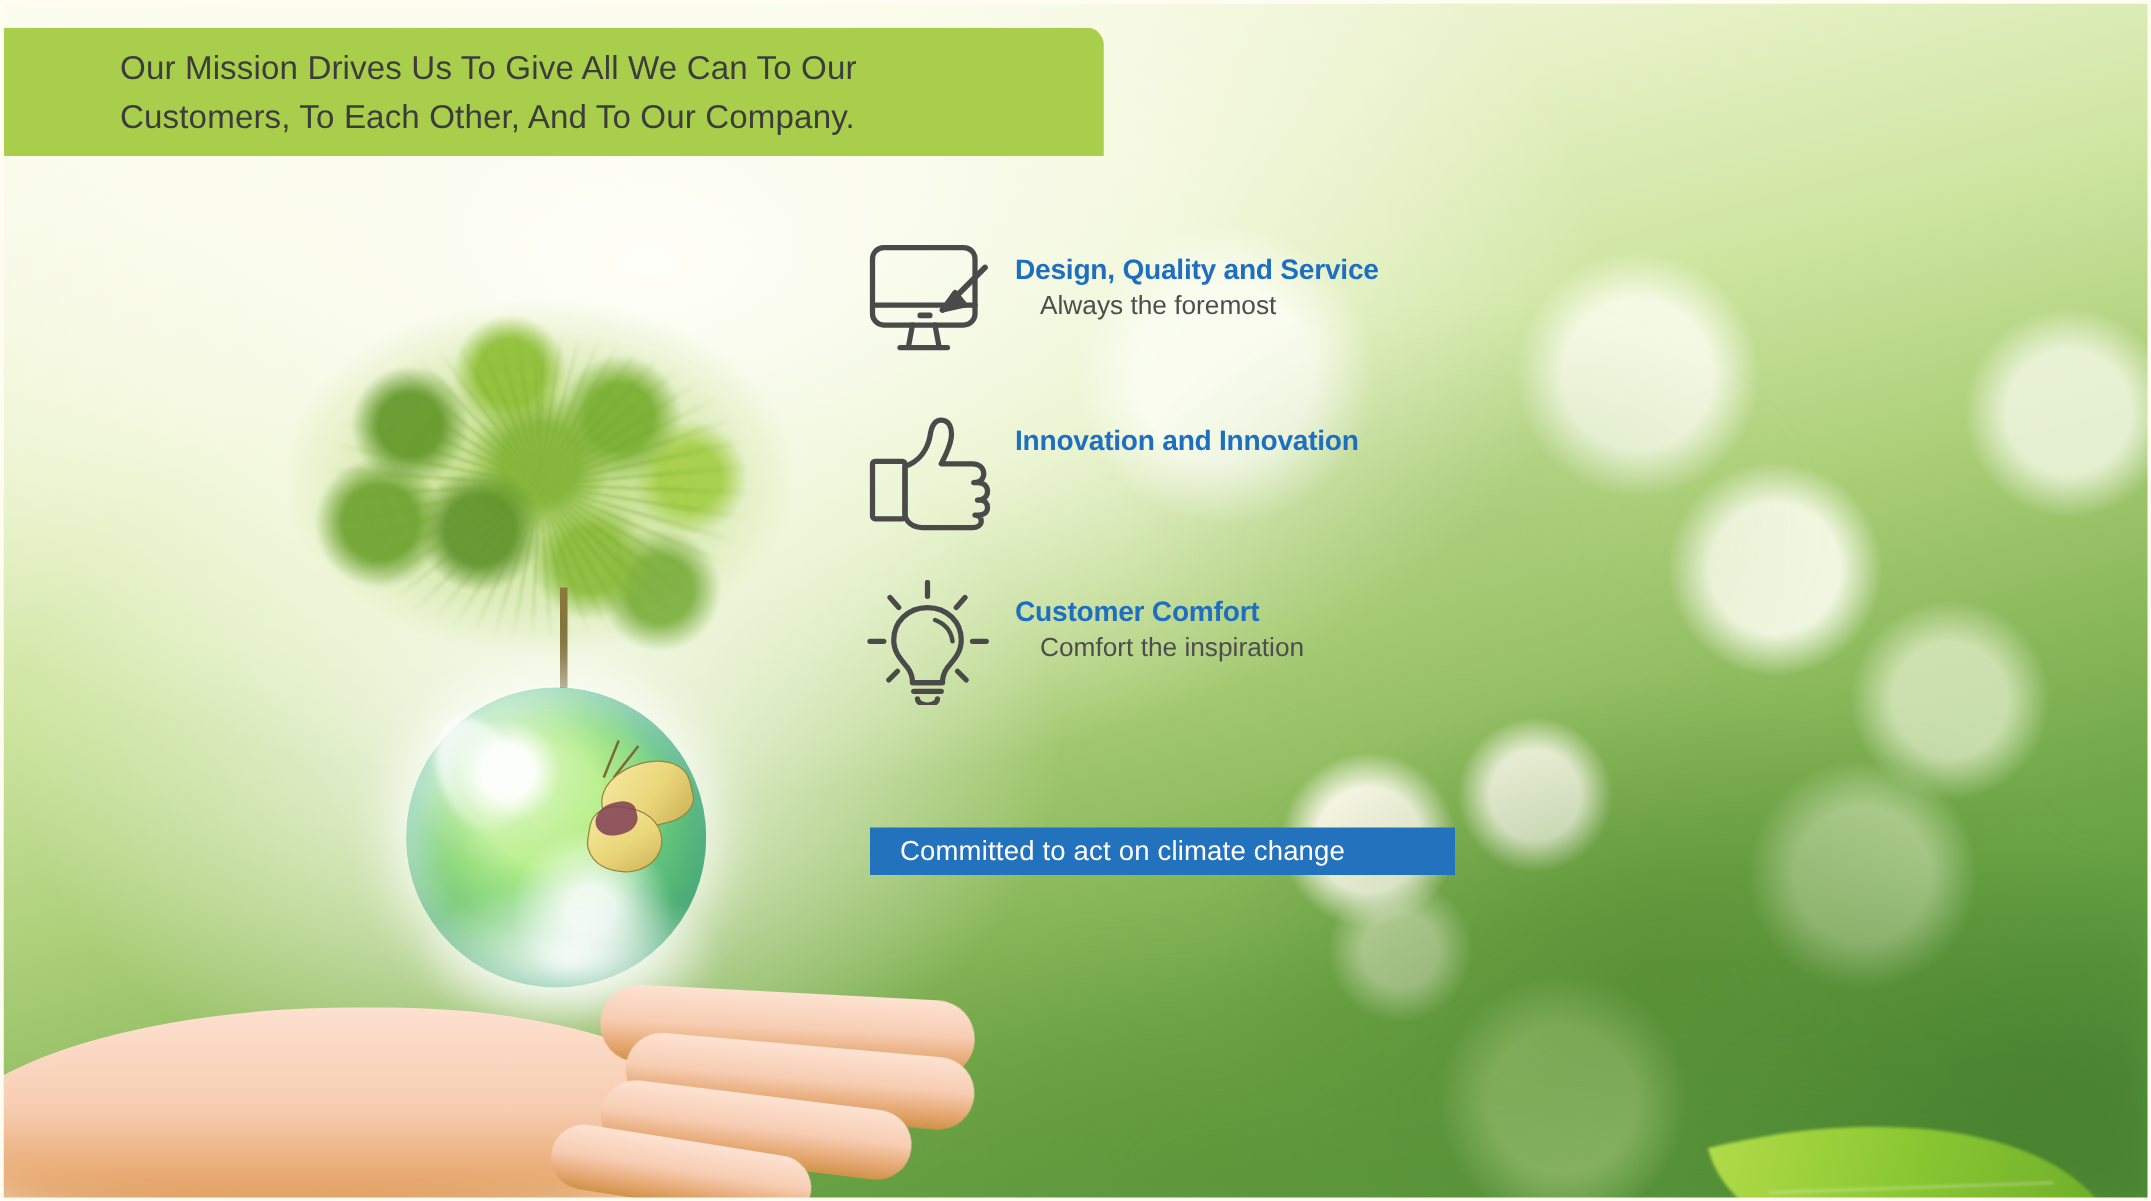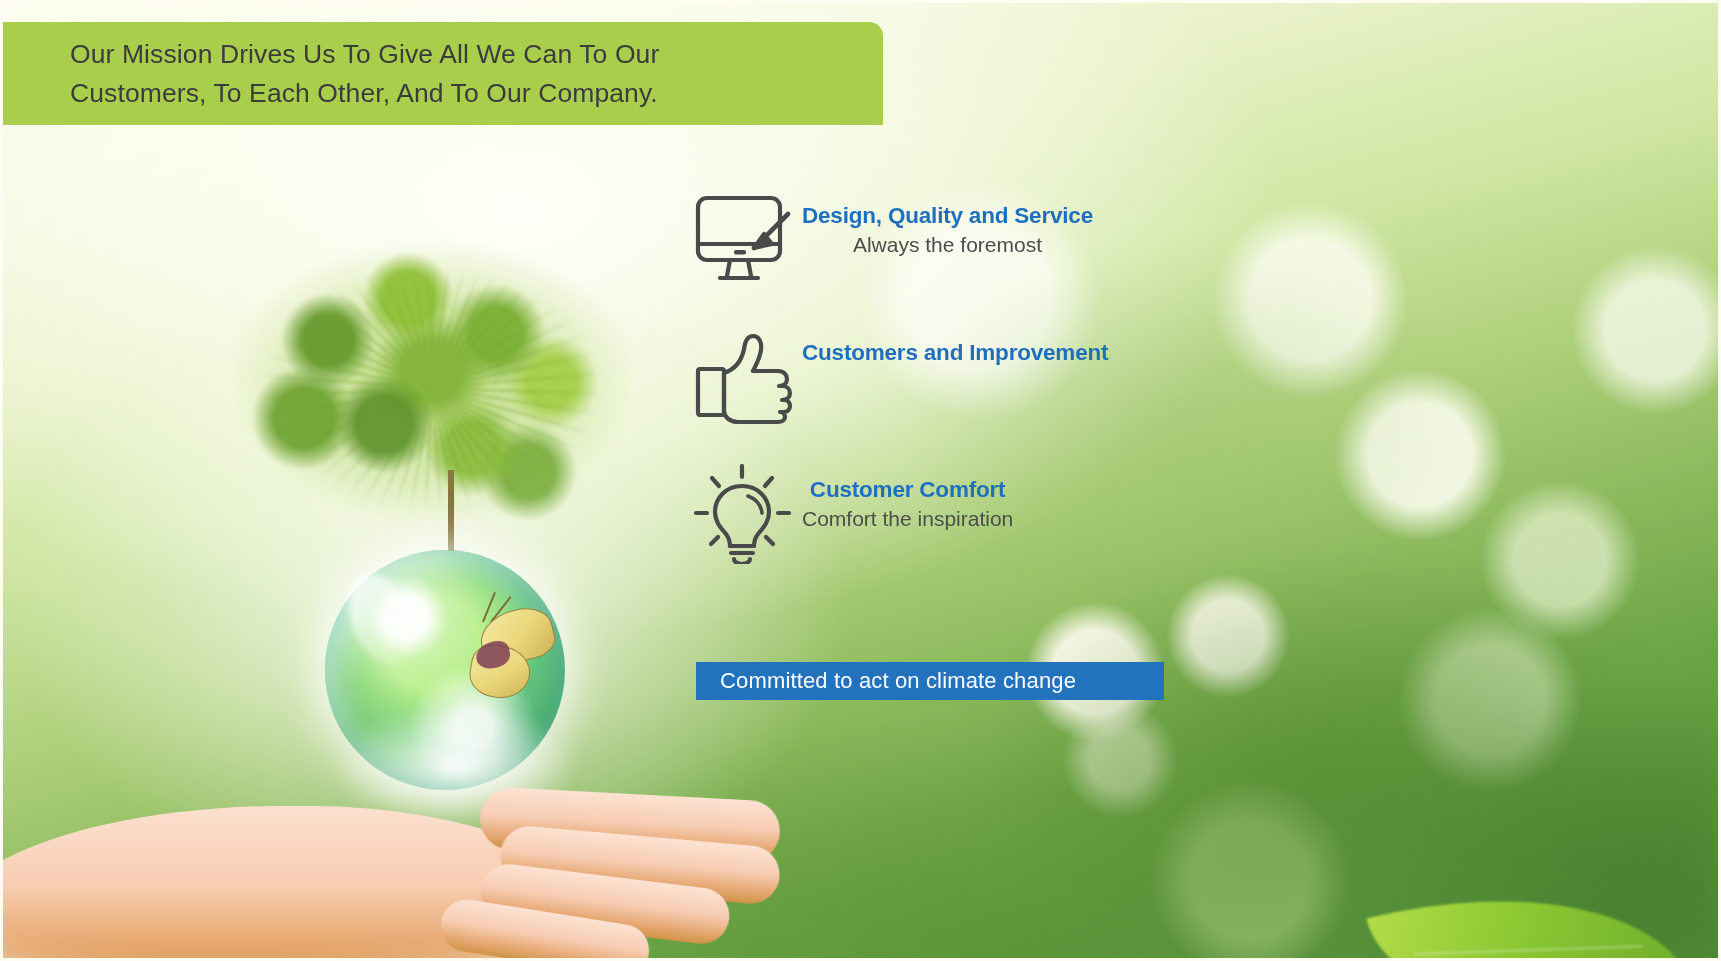--- a/index.html
+++ b/index.html
@@ -171,39 +171,39 @@
   
   .banner {
     position:absolute; left:3px; top:22px;
     width:880px; height:103px;
     background:#a9ce4c;
     clip-path: polygon(0 0, 885px 0, 958px 103px, 0 103px);
     border-radius:0 14px 0 0;
     display:flex; align-items:center;
   }
   .banner-text {
-    padding-left:67px; padding-right:120px;
+    padding-left:93px; padding-right:120px;
     color:#3c3c3c;
     font-size:26.5px;
     line-height:1.46;
     font-weight:400;
     letter-spacing:.1px;
     white-space:pre-line;
   }
 
   
   .features { position:absolute; left:690px; top:190px; width:600px; }
   .feature { position:relative; height:137px; }
   .feature .ico { position:absolute; left:0; top:0; width:110px; height:100px; }
-  .feature .txt { position:absolute; left:112px; top:13px;text-align:center; }
+  .feature .txt { position:absolute; left:122px; top:13px; }
   .feature h3 {
     font-size:22.5px; font-weight:bold; color:#1f6fc0;
     letter-spacing:-.2px; margin-bottom:4px;
   }
-  .feature p { font-size:21px; color:#4d4d4d; font-weight:400; }
+  .feature p { font-size:21px; color:#4d4d4d; font-weight:400;margin-left:20px; }
 
   
   .cta {
     position:absolute; left:696px; top:662px;
     width:468px; height:38px;
     background:#2272be;
     display:flex; align-items:center;
     color:#ffffff; font-size:22px; letter-spacing:.15px;
     padding-left:24px;
   }
@@ -283,21 +283,21 @@
           <rect x="8" y="42" width="26" height="46" rx="2"></rect>
           <path d="M34 46 C46 42 52 32 54 22 C55 14 58 9 63 9 C69 9 72 15 71 23
                    C70 31 66 38 63 44 L88 44 C94 44 97 48 97 52 C97 56 94 59 89 59
                    L92 59 C97 59 100 62 100 66 C100 70 97 73 92 73
                    L94 73 C98 73 100 76 100 79 C100 83 97 85 93 85
                    L90 85 C93 85 95 87 95 90 C95 93 92 95 88 95 L48 95
                    C40 95 34 90 34 84 Z"></path>
         </svg>
       </div>
       <div class="txt">
-        <h3>Customers and Improvement</h3>
+        <h3>Innovation and Innovation</h3>
       </div>
     </div>
 
     <div class="feature">
       <div class="ico">
         <svg width="110" height="100" viewBox="0 0 110 100" fill="none" stroke="#4a4a4a" stroke-width="4.2" stroke-linecap="round" stroke-linejoin="round">
           <path d="M52 22 C36 22 25 34 25 48 C25 58 31 64 36 70 C39 74 40 78 40 82
                    L64 82 C64 78 65 74 68 70 C73 64 79 58 79 48 C79 34 68 22 52 22 Z"></path>
           <line x1="40" y1="82" x2="64" y2="82"></line>
           <line x1="41" y1="89" x2="63" y2="89"></line>

